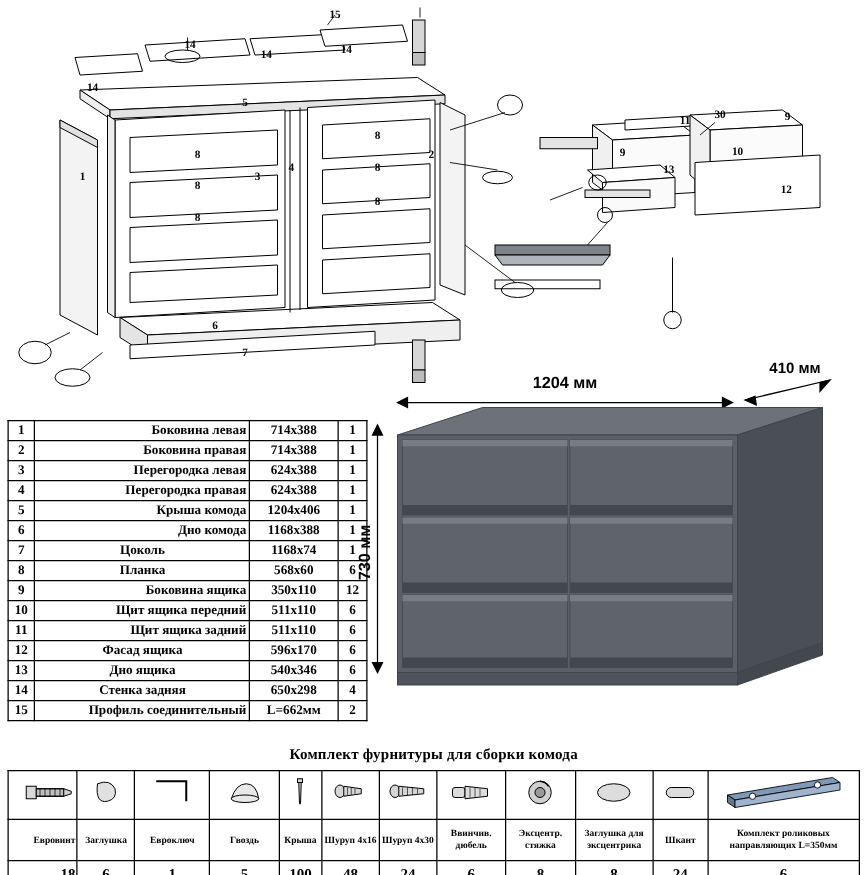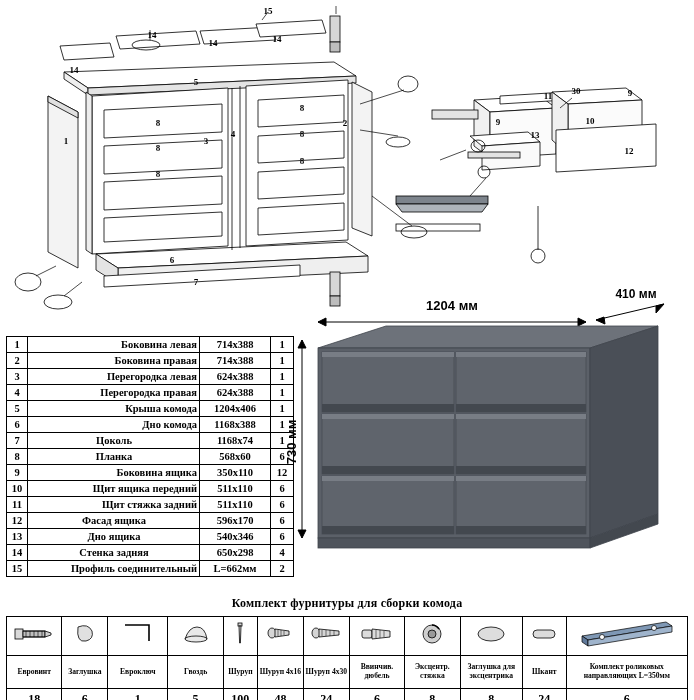--- a/index.html
+++ b/index.html
@@ -18,21 +18,21 @@
   .parts td.qty{width:18px;text-align:center;font-weight:bold;}
   
   .render{position:absolute;left:284px;top:286px;width:410px;height:300px;}
   
   .fitTitle{position:absolute;left:0;top:596px;width:694px;text-align:center;font-size:12px;font-weight:bold;letter-spacing:.2px;}
   .fittings{position:absolute;left:6px;top:616px;width:682px;border-collapse:collapse;}
   .fittings td{border:1px solid #000;text-align:center;vertical-align:middle;}
   .fittings tr.icons td{height:38px;padding:0;}
   .fittings tr.names td{height:30px;font-size:7.6px;line-height:8.6px;font-weight:bold;padding:1px 1px;}
   .fittings tr.counts td{height:18px;font-size:12px;font-weight:bold;}
-  .fittings td.w1{width:44px;}
+  .fittings td.w1{width:44px;text-align:right;}
   .fittings td.w2{width:36px;}
   .fittings td.w3{width:48px;}
   .fittings td.w4{width:44px;}
   .fittings td.w5{width:26px;}
   .fittings td.w6{width:36px;}
   .fittings td.w7{width:36px;}
   .fittings td.w8{width:44px;}
   .fittings td.w9{width:44px;}
   .fittings td.w10{width:50px;}
   .fittings td.w11{width:34px;}
@@ -222,21 +222,21 @@
           <td class="qty">12</td>
         </tr>
         <tr>
           <td class="num">10</td>
           <td class="nm">Щит ящика передний</td>
           <td class="dim">511х110</td>
           <td class="qty">6</td>
         </tr>
         <tr>
           <td class="num">11</td>
-          <td class="nm">Щит стяжка задний</td>
+          <td class="nm">Щит ящика задний</td>
           <td class="dim">511х110</td>
           <td class="qty">6</td>
         </tr>
         <tr>
           <td class="num">12</td>
           <td class="nm ind">Фасад ящика</td>
           <td class="dim">596х170</td>
           <td class="qty">6</td>
         </tr>
         <tr>
@@ -444,21 +444,21 @@
                 <circle cx="76" cy="10" r="2.5" fill="#fff"></circle>
               </g>
             </svg>
         </td>
       </tr>
       <tr class="names">
         <td class="w1">Евровинт</td>
         <td class="w2">Заглушка</td>
         <td class="w3">Евроключ</td>
         <td class="w4">Гвоздь</td>
-        <td class="w5">Шуруп</td>
+        <td class="w5">Крыша</td>
         <td class="w6">Шуруп 4х16</td>
         <td class="w7">Шуруп 4х30</td>
         <td class="w8">Ввинчив. дюбель</td>
         <td class="w9">Эксцентр. стяжка</td>
         <td class="w10">Заглушка для эксцентрика</td>
         <td class="w11">Шкант</td>
         <td class="w12">Комплект роликовых направляющих L=350мм</td>
       </tr>
       <tr class="counts">
         <td class="w1">18</td>

